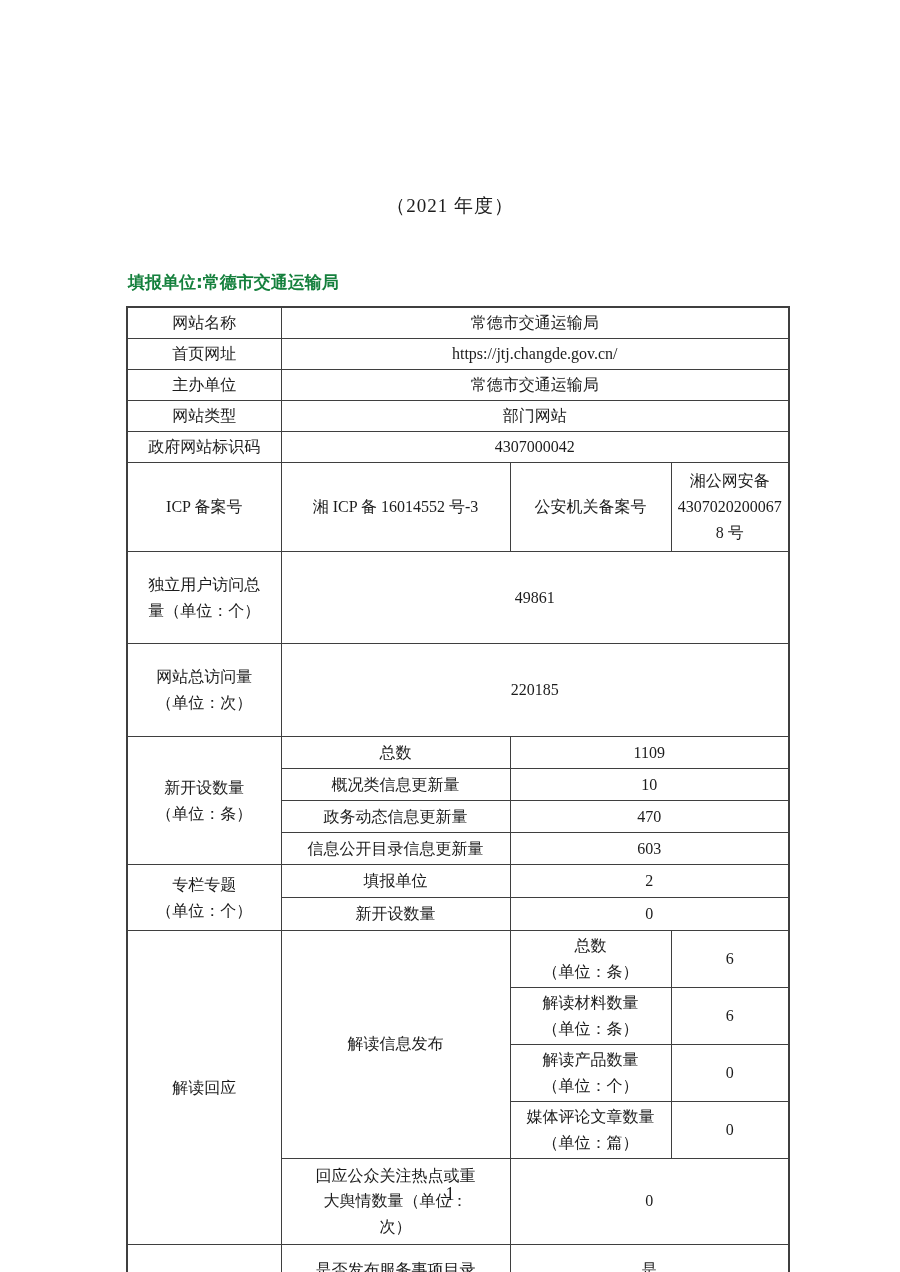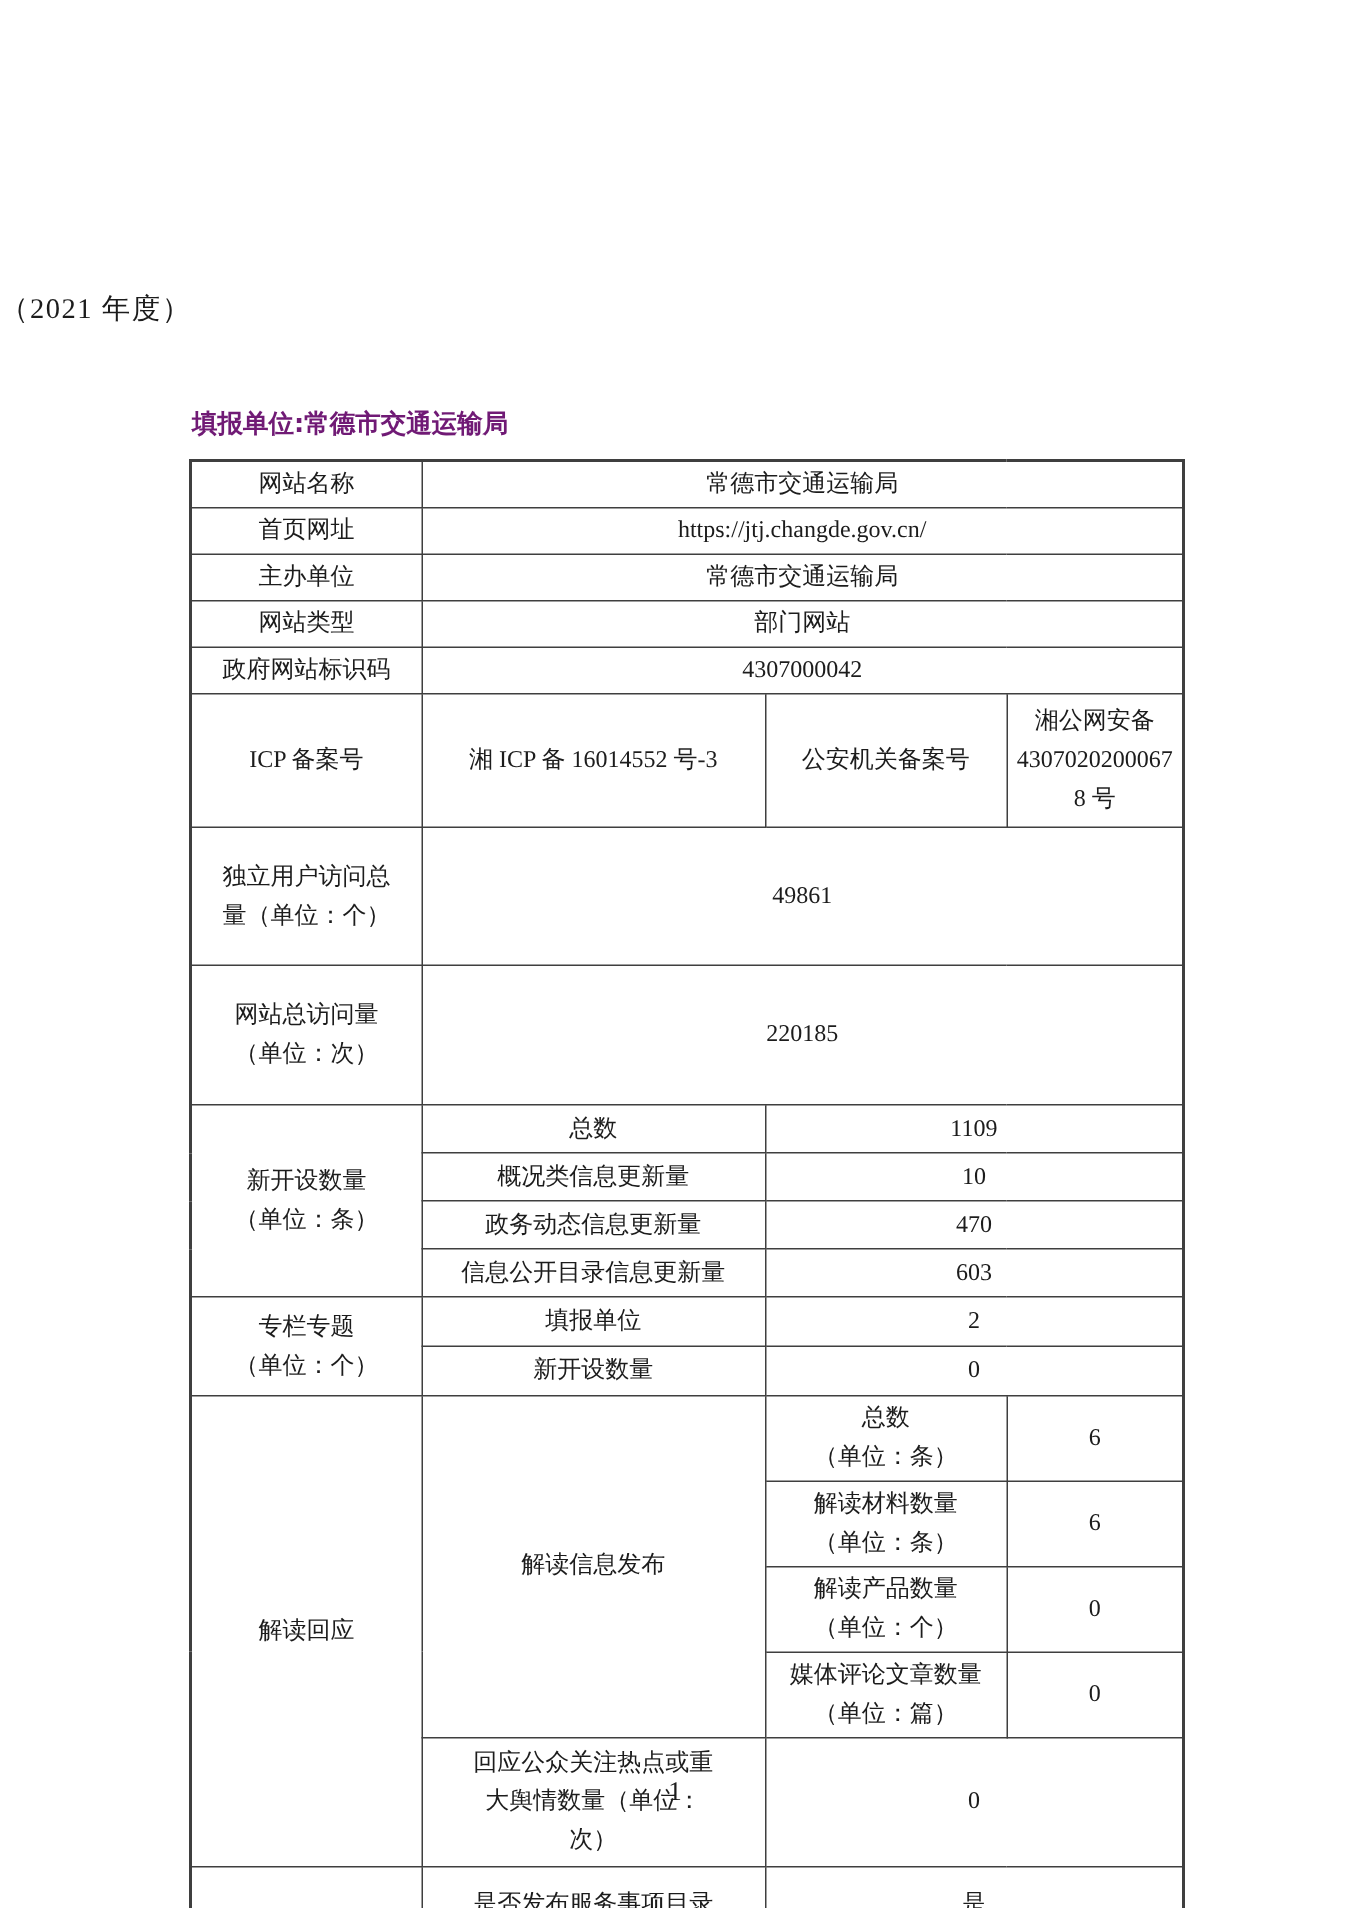--- a/index.html
+++ b/index.html
@@ -30,31 +30,32 @@
     font-weight: bold;
     font-size: 35px;
     letter-spacing: 3px;
     color: #111111;
   }
   .doc-subtitle {
     position: absolute;
     top: 193px;
     left: 0;
     width: 100%;
+    text-align: center;
     font-size: 19px;
     letter-spacing: 1px;
   }
   .unit-line {
     position: absolute;
     top: 271px;
     left: 128px;
     font-family: "DejaVu Sans", "Liberation Sans", sans-serif;
     font-weight: bold;
     font-size: 17px;
-    color: #701a75;
+    color: #15803d;
   }
   table.report {
     position: absolute;
     top: 306px;
     left: 126px;
     width: 662px;
     border-collapse: collapse;
     table-layout: fixed;
     border: 2px solid #3f3f3f;
   }

